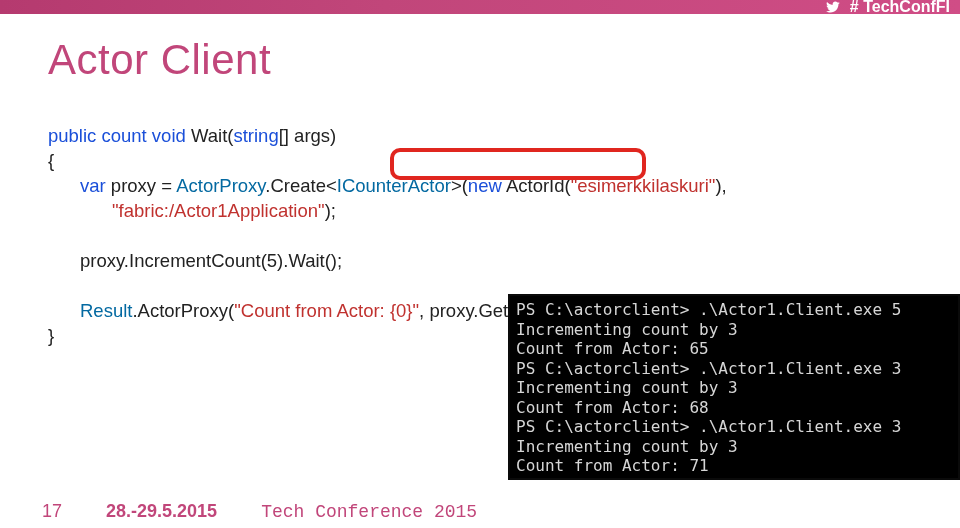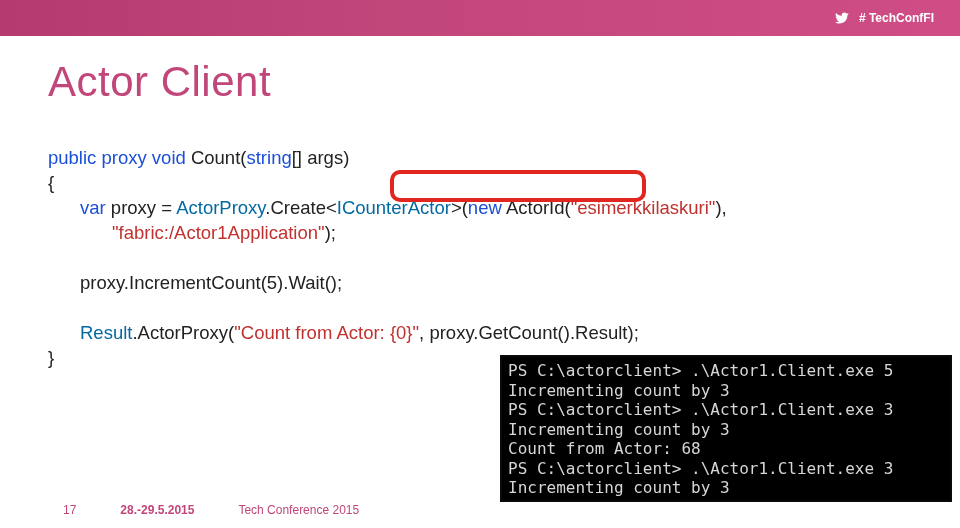--- a/index.html
+++ b/index.html
@@ -1,26 +1,26 @@
 <!DOCTYPE html>
 <html><head>
 <meta charset="utf-8">
 <style>
   * { margin: 0; padding: 0; box-sizing: border-box; }
   html, body { width: 960px; height: 528px; font-family: "Segoe UI", Arial, sans-serif; background: #fff; overflow: hidden; }
   .header-band {
     width: 100%;
-    height: 36px;
+    height: 14px;
     background: linear-gradient(90deg, #b53a6f 0%, #c1467a 40%, #d04d86 100%);
     color: #fff;
     display: flex;
     justify-content: flex-end;
     align-items: center;
-    padding-right: 26px;
-    font-size: 12px;
+    padding-right: 10px;
+    font-size: 16px;
     font-weight: 600;
   }
   .header-band .bird {
     margin-right: 8px;
     display: inline-block;
     width: 18px; height: 14px;
   }
   .header-band .bird svg { width: 18px; height: 14px; fill: #fff; }
   .content {
     padding: 22px 60px 0 48px;
@@ -52,81 +52,83 @@
     border-radius: 10px;
     left: 390px;
     top: 134px;
     width: 256px;
     height: 32px;
     background: transparent;
     pointer-events: none;
   }
   .console {
     position: absolute;
-    right: 8px;
+    right: 0;
     bottom: 6px;
     width: 452px;
     background: #000;
     color: #d6d6d6;
     font-family: "Lucida Console", "Consolas", monospace;
     font-size: 16px;
     line-height: 1.22;
     padding: 4px 6px 2px 6px;
     border: 2px solid #0a0a0a;
   }
   .console .row { white-space: pre; }
   .footer {
     position: absolute;
     left: 0; right: 0; bottom: 0;
     height: 30px;
-    padding: 0 0 6px 63px;
+    padding: 0 0 6px 42px;
     display: flex;
-    align-items: center;
+    align-items: flex-end;
     gap: 44px;
-    font-size: 12px;
+    font-size: 18px;
   }
   .footer .pg    { color: #c1467a; font-weight: 500; }
   .footer .dates { color: #c1467a; font-weight: 700; }
-  .footer .conf  { color: #c1467a; font-weight: 500; }
+  .footer .conf  { color: #c1467a; font-weight: 500; font-family: Liberation Mono, monospace; }
 </style>
 </head>
 <body>
 
 <div class="header-band">
   <span class="bird">
     <svg viewBox="0 0 24 24">
         <path d="M23 4.9c-.8.4-1.7.6-2.6.8.9-.6 1.7-1.5 2-2.5-.9.5-1.9.9-2.9 1.1C18.6 3.3 17.4 2.7 16 2.7c-2.6 0-4.7 2.1-4.7 4.7 0 .4 0 .7.1 1.1C7.5 8.3 4 6.4 1.7 3.6c-.4.7-.6 1.5-.6 2.4 0 1.6.8 3.1 2.1 3.9-.8 0-1.5-.2-2.1-.6v.1c0 2.3 1.6 4.2 3.8 4.6-.4.1-.8.2-1.3.2-.3 0-.6 0-.9-.1.6 1.9 2.4 3.3 4.5 3.3-1.6 1.3-3.7 2-6 2-.4 0-.8 0-1.1-.1 2.1 1.4 4.7 2.2 7.4 2.2 8.9 0 13.8-7.4 13.8-13.8v-.6c.9-.7 1.8-1.5 2.4-2.5z"></path>
       </svg>
   </span>
   <span># TechConfFI</span>
 </div>
 
 <div class="content">
   <h1 class="title">Actor Client</h1>
 
-  <div class="code"><span class="kw">public proxy void</span><span> Count(</span><span class="kw">string</span><span>[] args)</span>
+  <div class="code"><span class="kw">public count void</span><span> Wait(</span><span class="kw">string</span><span>[] args)</span>
 <span class="brk">{</span>
 <span class="indent1"></span><span class="kw">var</span><span> proxy = </span><span class="typ">ActorProxy</span><span>.Create&lt;</span><span class="typ">ICounterActor</span><span>&gt;(</span><span class="kw">new</span><span> ActorId(</span><span class="str">"esimerkkilaskuri"</span><span>),</span>
 <span class="indent1"></span><span class="indent1"></span><span class="str">"fabric:/Actor1Application"</span><span>);</span>
 
 <span class="indent1"></span><span>proxy.IncrementCount(5).Wait();</span>
 
 <span class="indent1"></span><span class="typ">Result</span><span>.ActorProxy(</span><span class="str">"Count from Actor: {0}"</span><span>, proxy.GetCount().Result);</span>
 <span class="brk">}</span></div>
 
   <div class="highlight-box"></div>
 
   <div class="console">
     <div class="row">PS C:\actorclient&gt; .\Actor1.Client.exe 5</div>
     <div class="row">Incrementing count by 3</div>
+    <div class="row">Count from Actor: 65</div>
     <div class="row">PS C:\actorclient&gt; .\Actor1.Client.exe 3</div>
     <div class="row">Incrementing count by 3</div>
     <div class="row">Count from Actor: 68</div>
     <div class="row">PS C:\actorclient&gt; .\Actor1.Client.exe 3</div>
     <div class="row">Incrementing count by 3</div>
+    <div class="row">Count from Actor: 71</div>
   </div>
 </div>
 
 <div class="footer">
   <span class="pg">17</span>
   <span class="dates">28.-29.5.2015</span>
   <span class="conf">Tech Conference 2015</span>
 </div>
 
 </body></html>

